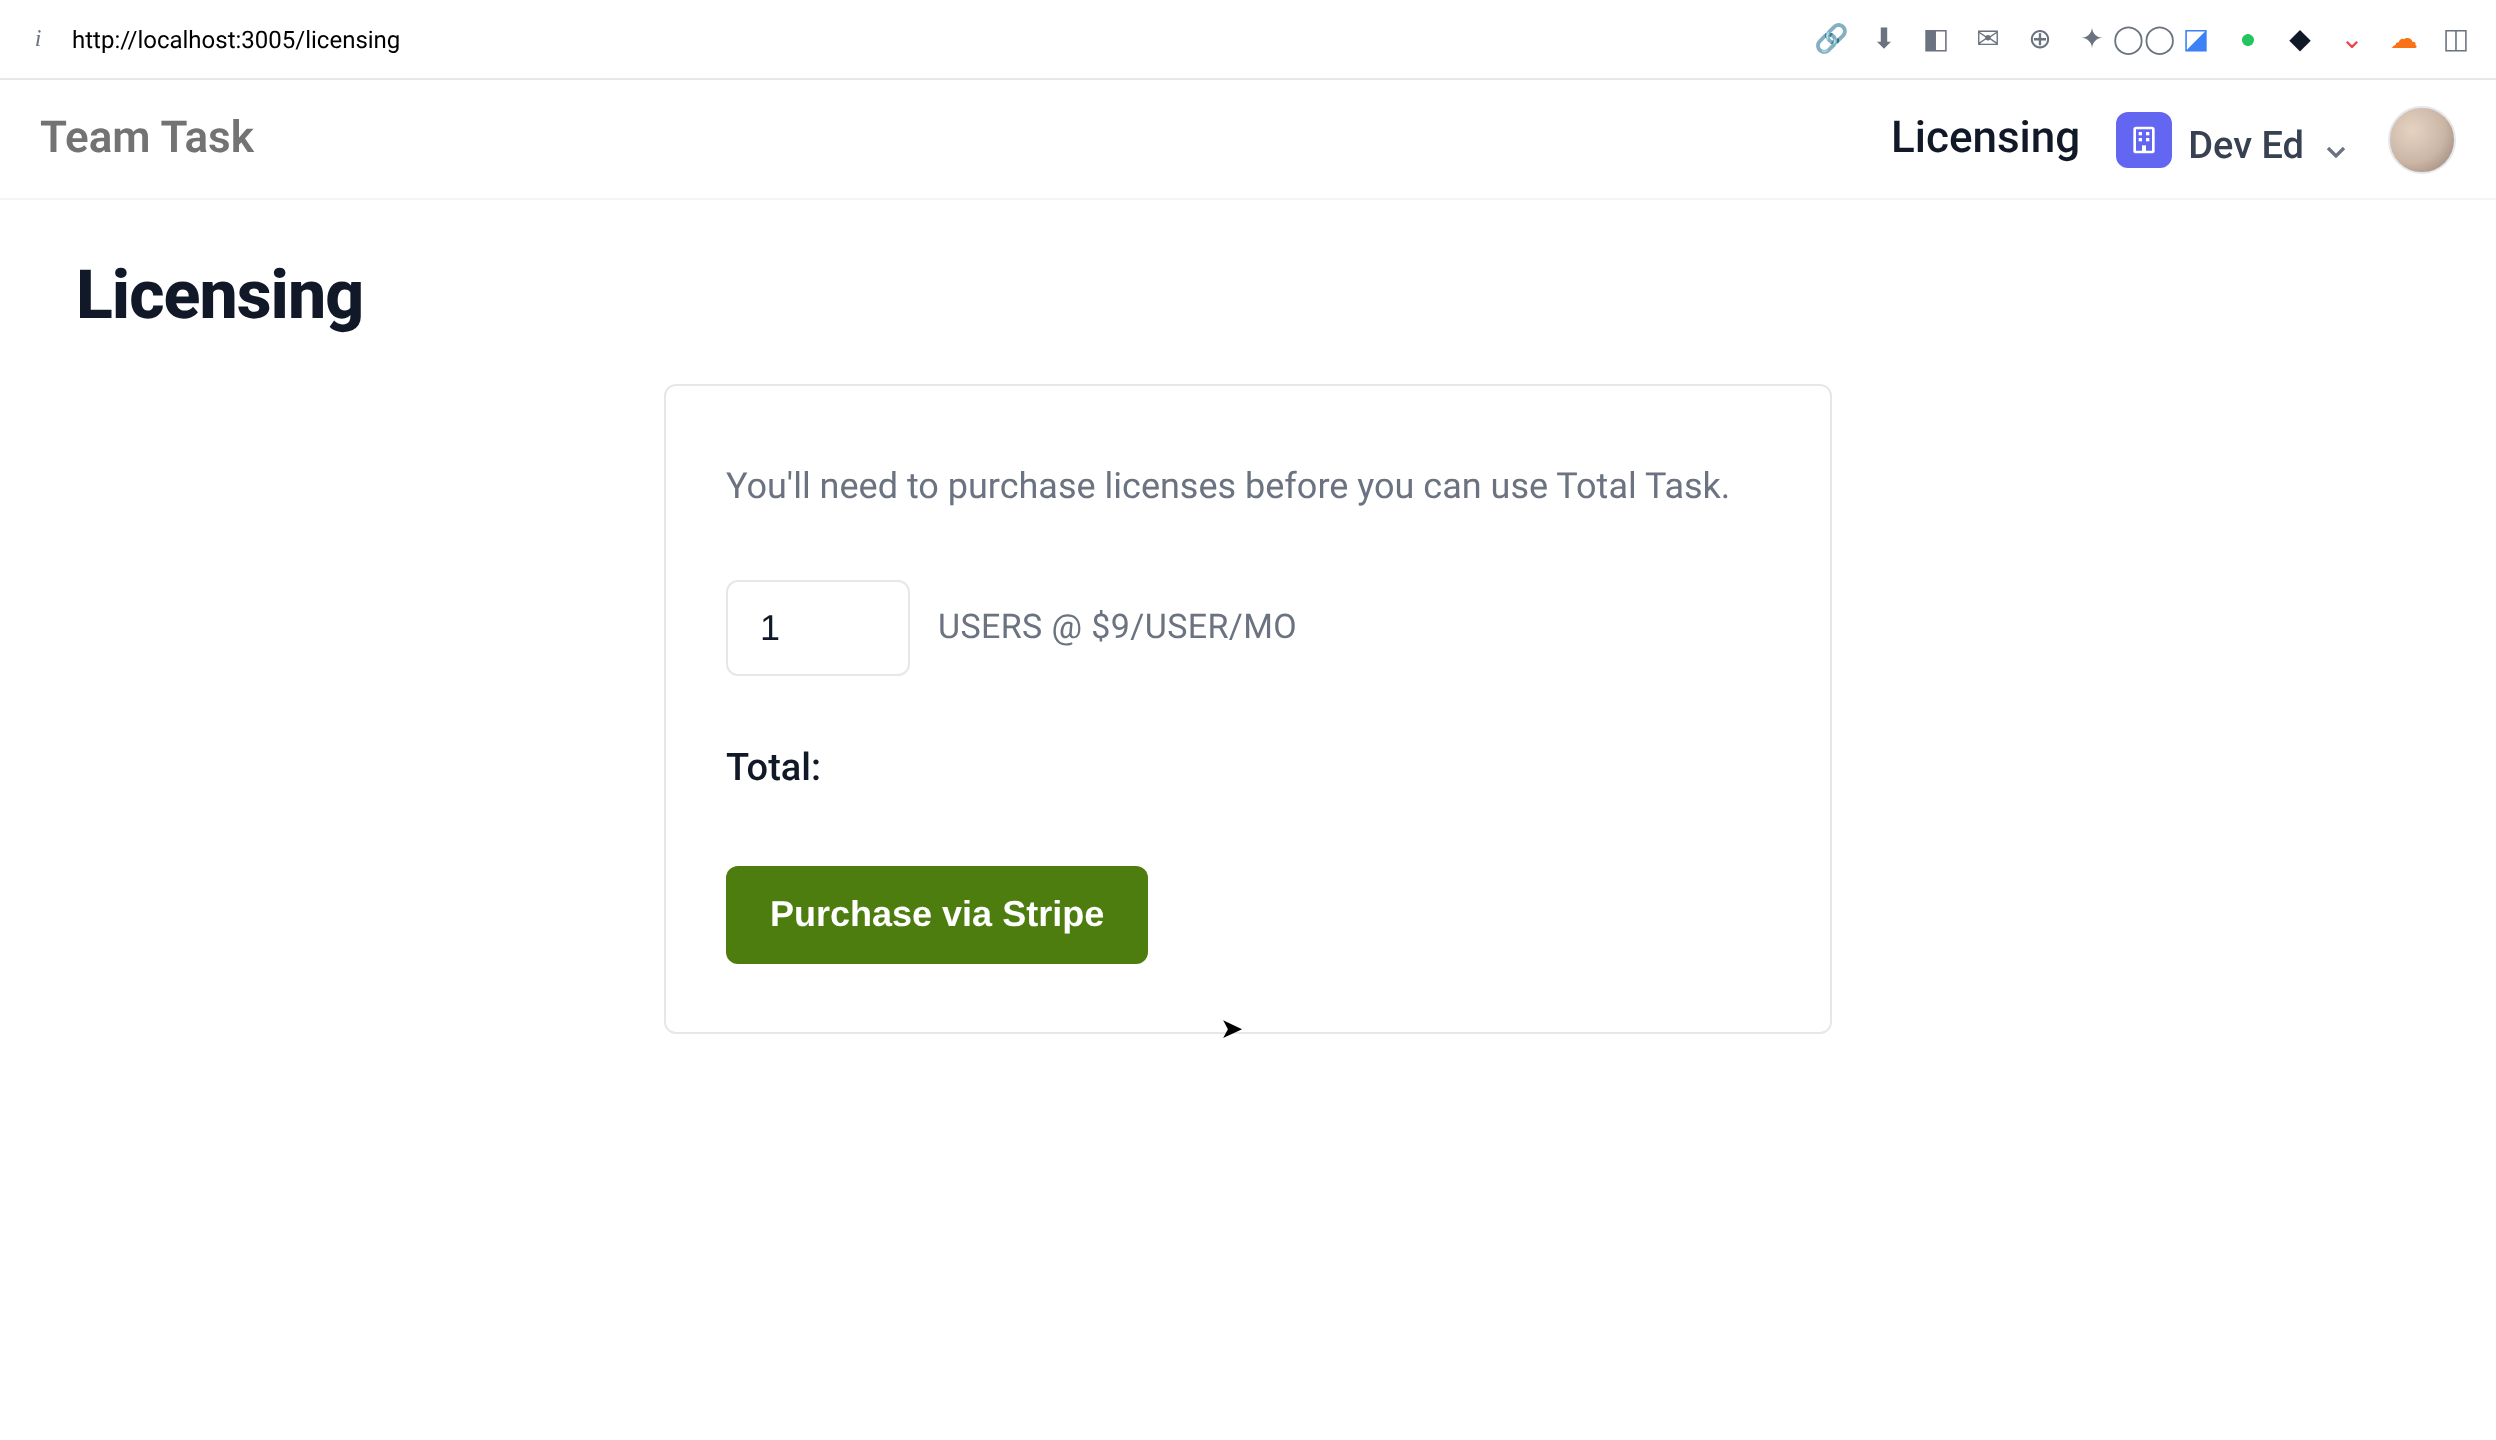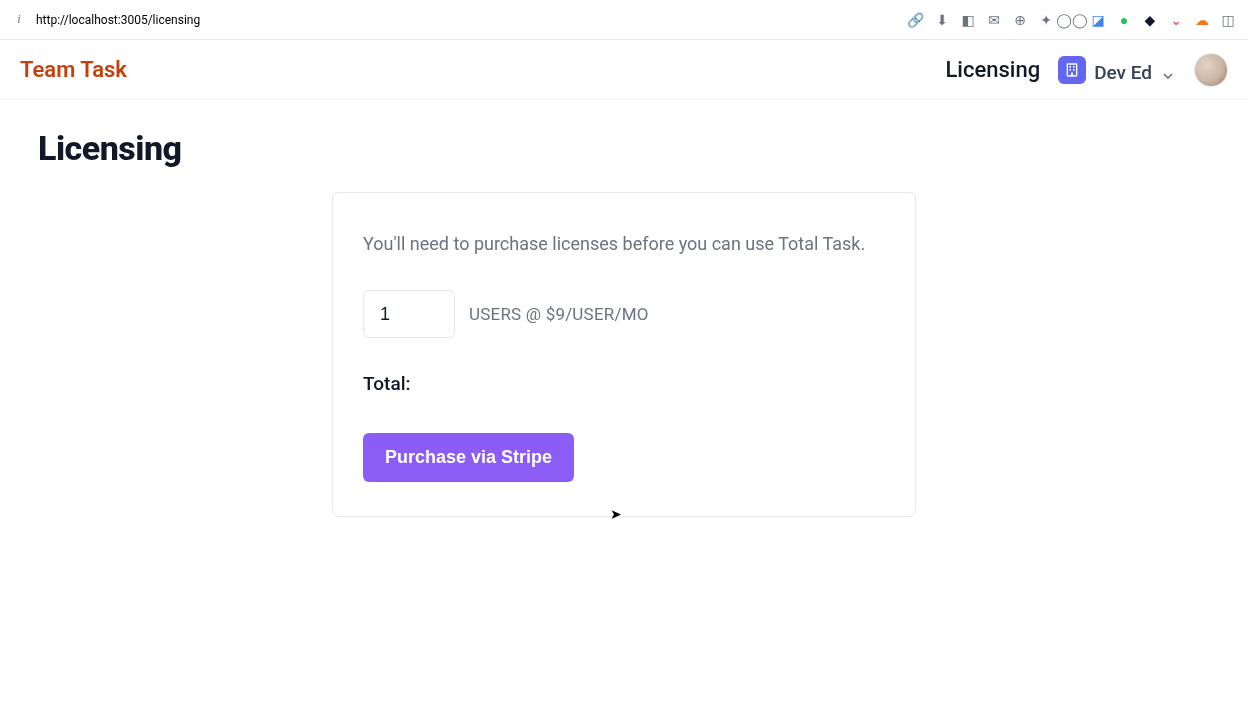--- a/index.html
+++ b/index.html
@@ -54,21 +54,21 @@
     .app-header {
       height: 60px;
       display: flex;
       align-items: center;
       padding: 0 20px;
       border-bottom: 1px solid #f3f4f6;
     }
     .app-title {
       font-size: 22px;
       font-weight: 600;
-      color: #c2410c;
+      color: #737373;
     }
     .app-header .spacer { flex: 1; }
     .header-right {
       display: flex;
       align-items: center;
       gap: 18px;
     }
     .header-licensing {
       font-size: 22px;
       font-weight: 500;
@@ -164,21 +164,21 @@
       font-weight: 500;
     }
     .total-value {
       font-size: 28px;
       font-weight: 800;
       color: #111827;
       letter-spacing: -0.4px;
     }
     .purchase-btn {
       margin-top: 38px;
-      background: #8b5cf6;
+      background: #4d7c0f;
       color: #fff;
       font-size: 18px;
       font-weight: 600;
       border: none;
       border-radius: 6px;
       padding: 14px 22px;
       cursor: pointer;
     }
 
     

